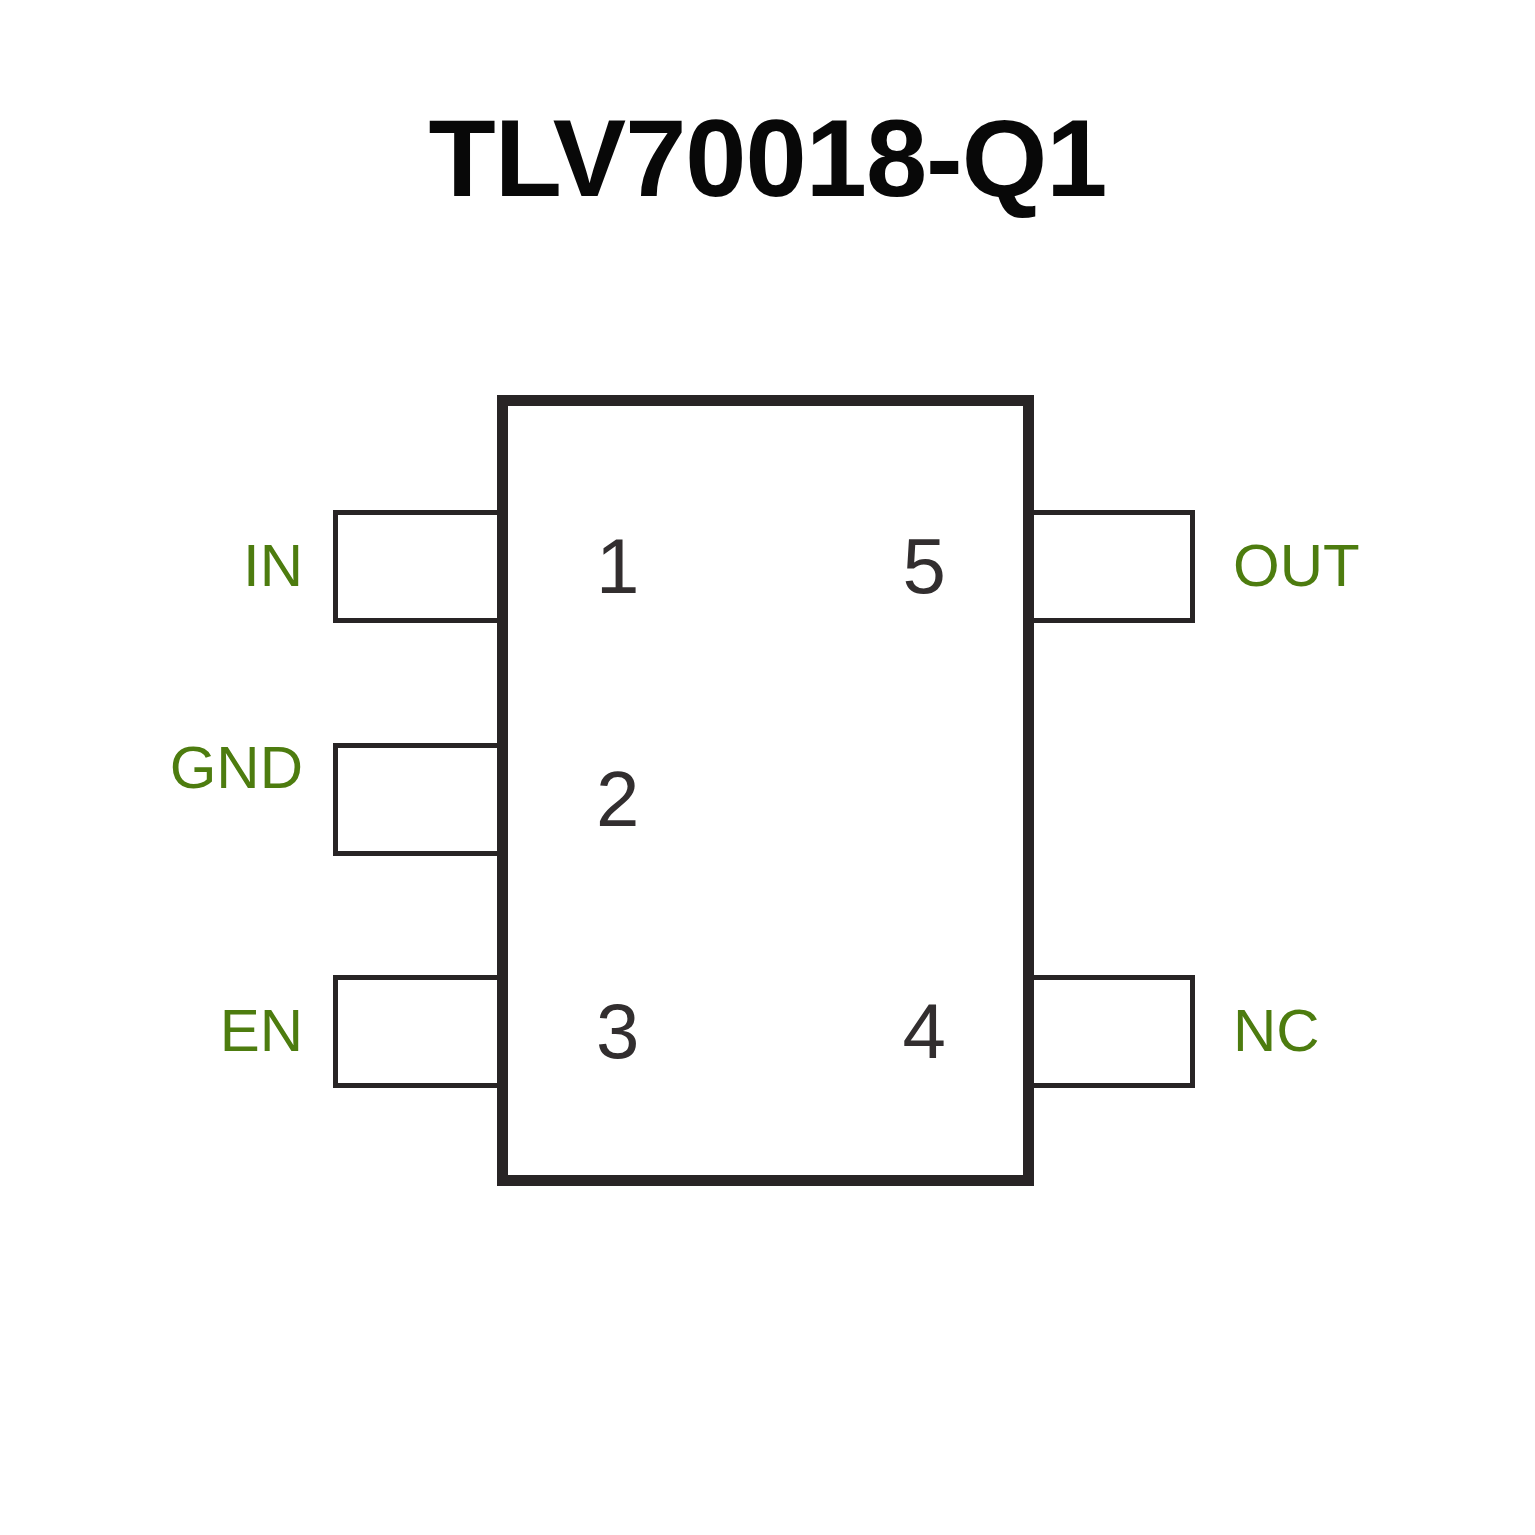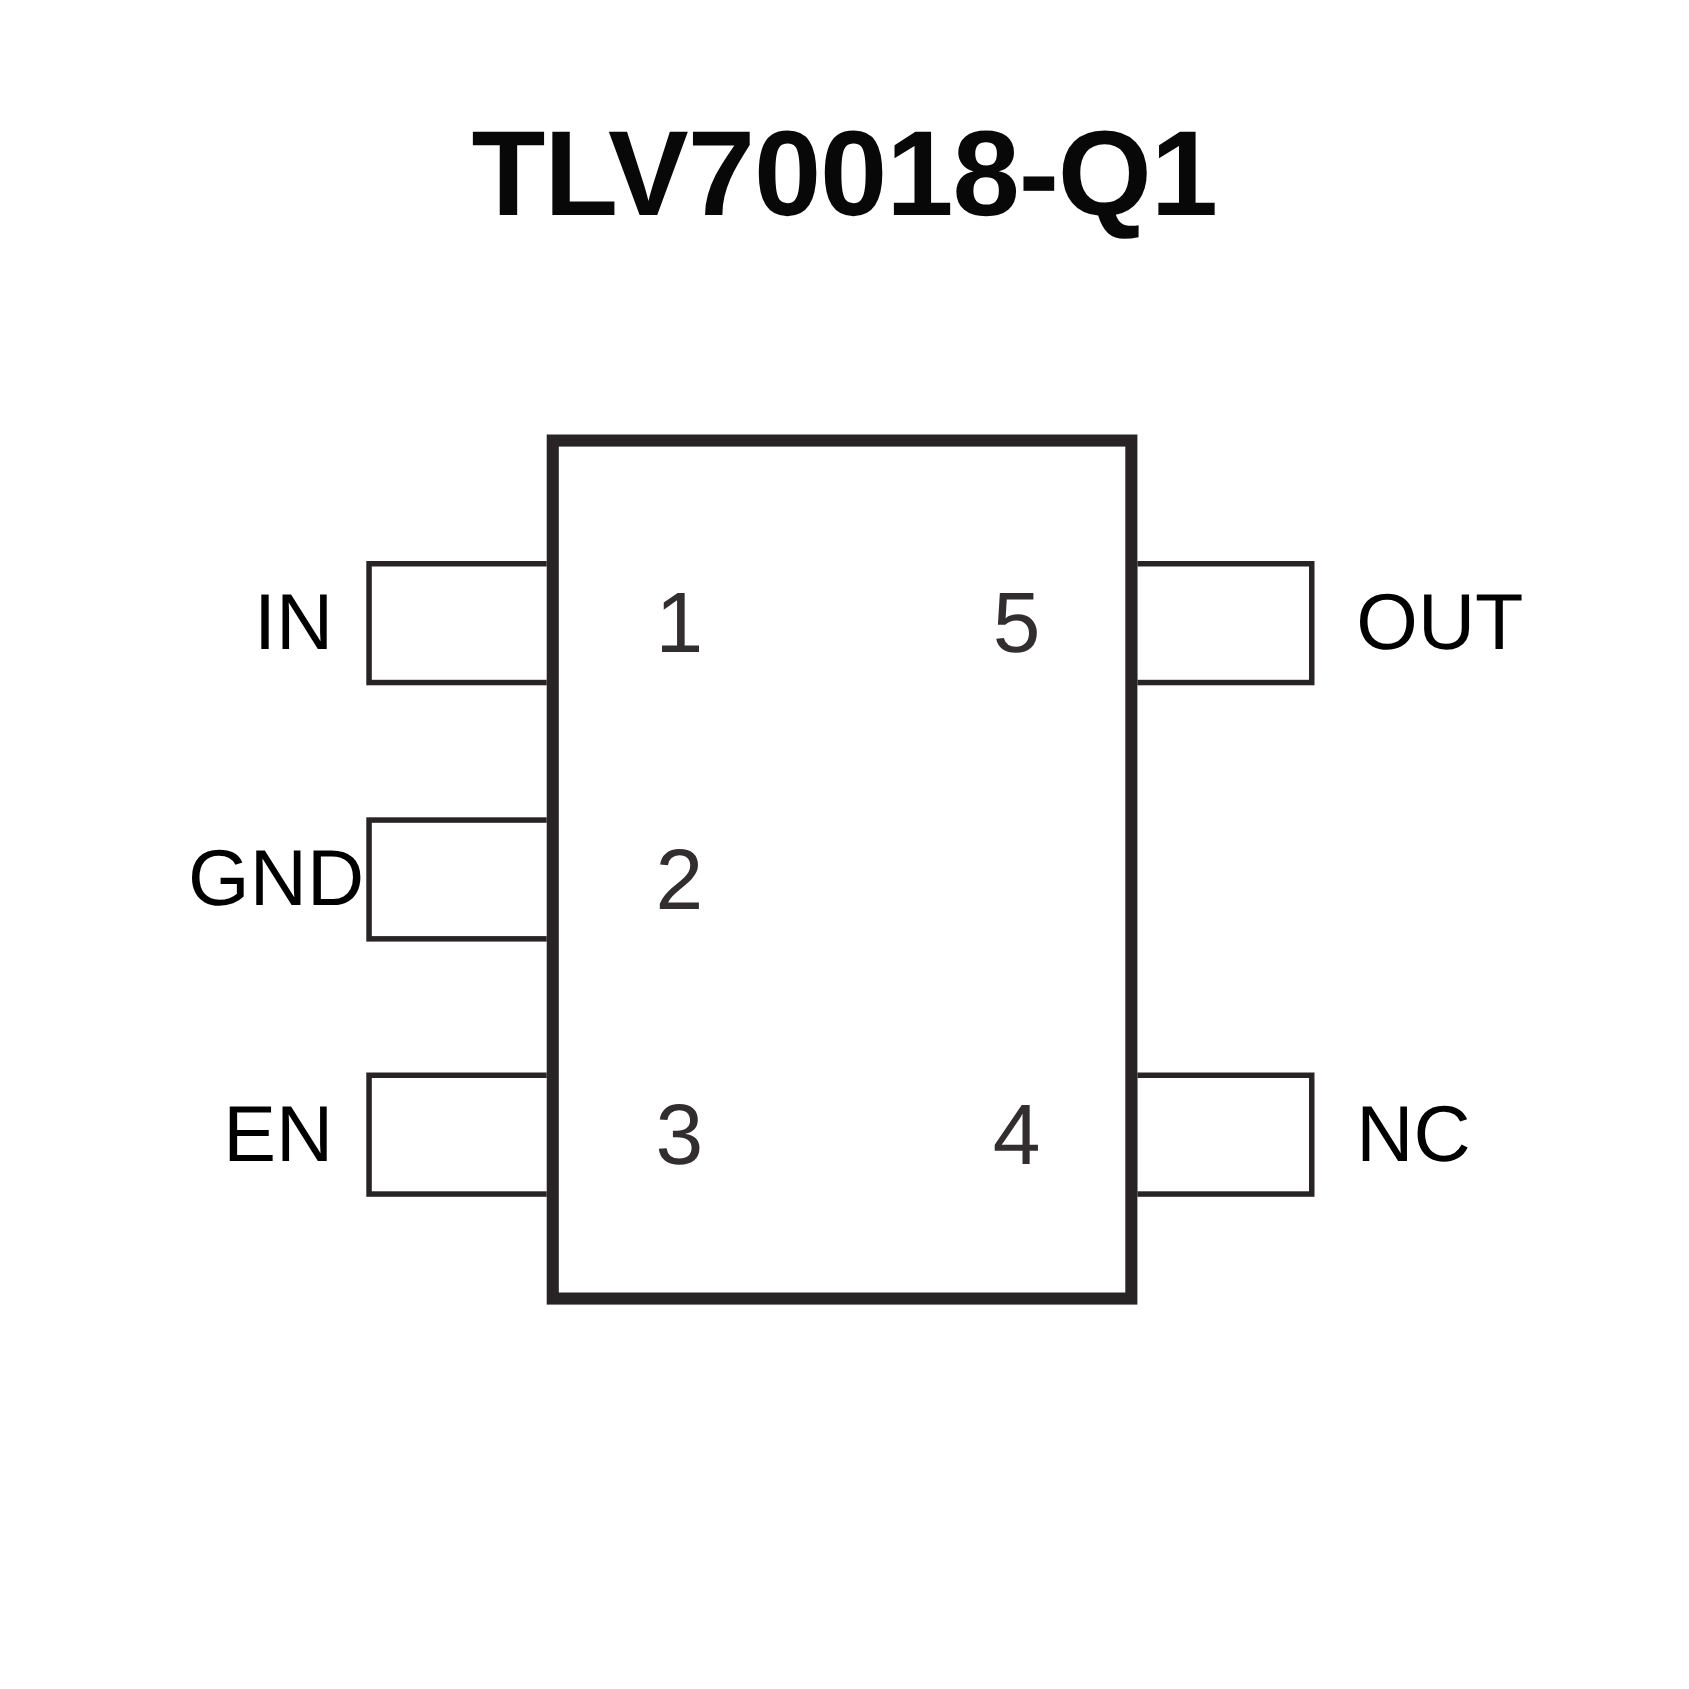--- a/index.html
+++ b/index.html
@@ -60,38 +60,38 @@
     transform: translateY(-50%);
     white-space: nowrap;
   }
   .pin-number.n-left  { left: 88px; }
   .pin-number.n-right { right: 77px; }
   .num-row1 { top: 160px; }
   .num-row2 { top: 393px; }
   .num-row3 { top: 625px; }
   .pin-label {
     position: absolute;
-    font-size: 72px;
+    font-size: 60px;
     line-height: 1;
-    color: #000000;
+    color: #4d7c0f;
     transform: translateY(-50%);
     white-space: nowrap;
     z-index: 3;
   }
   .pin-label.l-left {
     left: 0;
     width: 303px;
     text-align: right;
   }
   .pin-label.l-right {
     left: 1233px;
     text-align: left;
   }
   .lab-row1 { top: 566px; }
-  .lab-row2 { top: 799px; margin-left: 28px; }
+  .lab-row2 { top: 768px; }
   .lab-row3 { top: 1031px; }
 </style>
 </head>
 <body>
 
 <div class="canvas">
 
   <h1 class="chip-title">TLV70018-Q1</h1>
 
   <div class="pin-pad left pad-row1"></div>

